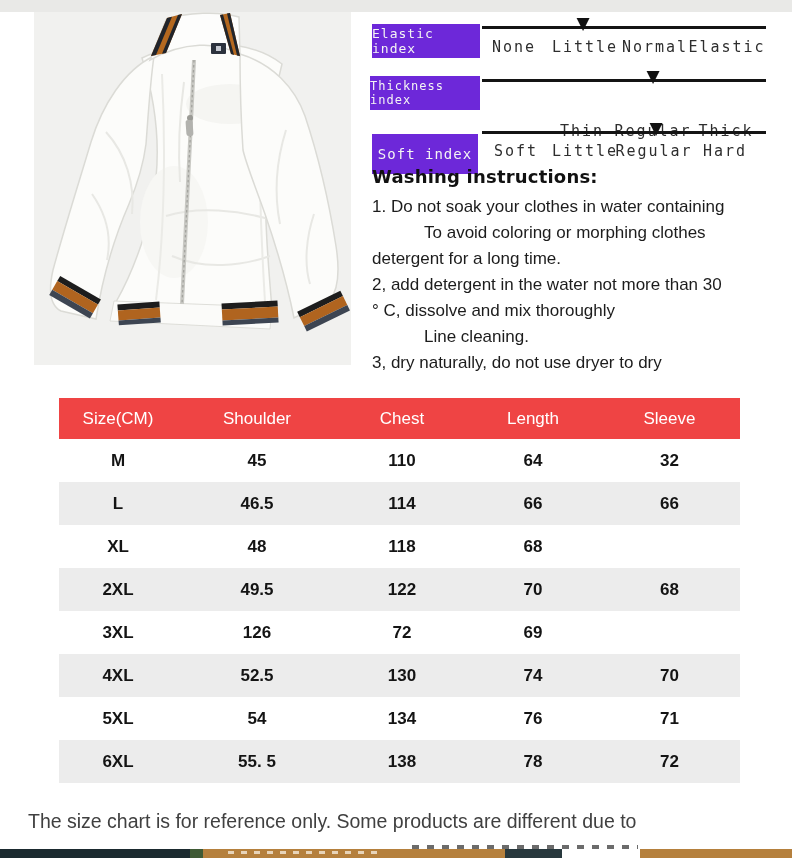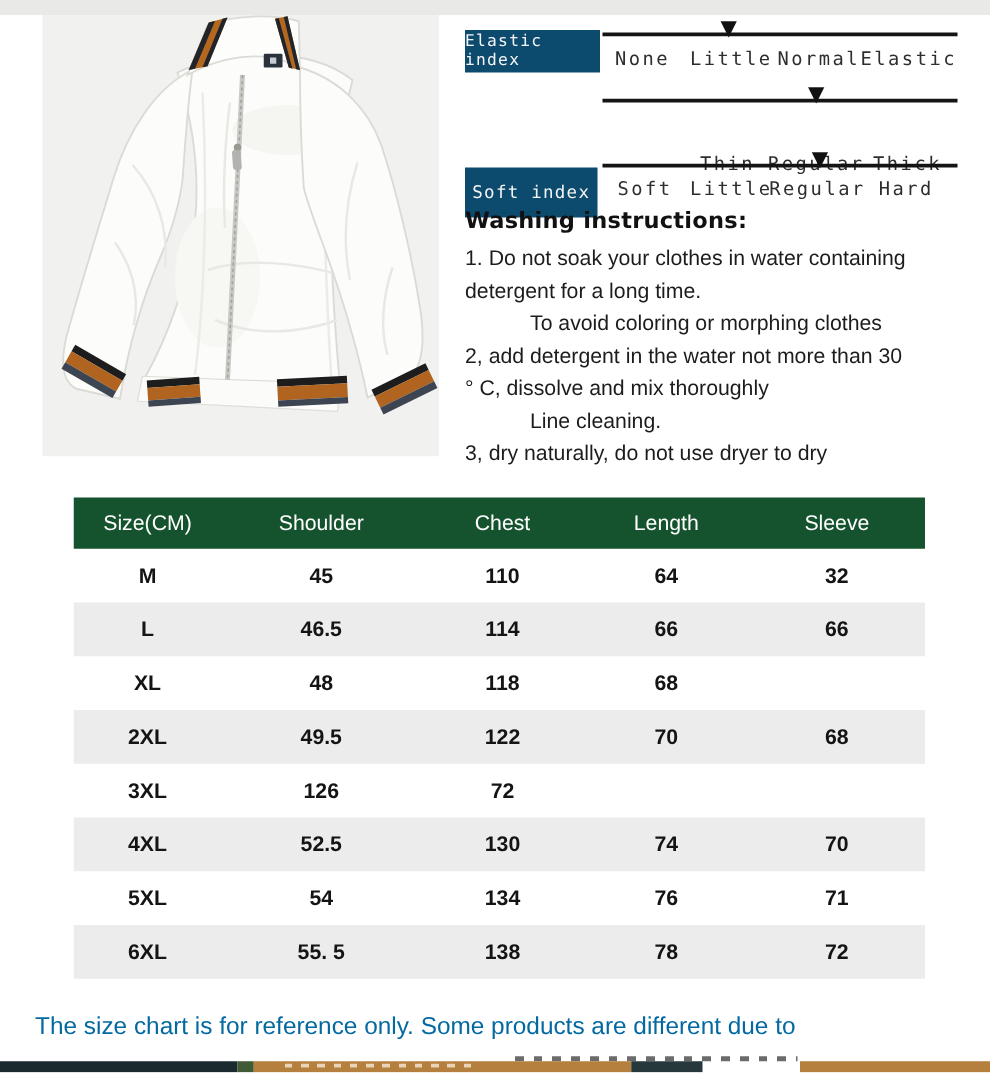--- a/index.html
+++ b/index.html
@@ -5,21 +5,21 @@
   html,body{margin:0;padding:0;background:#ffffff;}
   .canvas{position:relative;width:792px;height:858px;background:#ffffff;overflow:hidden;
           font-family:"Liberation Sans",sans-serif;}
   .top-strip{position:absolute;left:0;top:0;width:792px;height:12px;background:#e9e9e7;}
 
   
   .photo{position:absolute;left:34px;top:12px;width:317px;height:353px;background:#f1f1ef;}
   .photo svg{display:block;}
 
   
-  .scale-label{position:absolute;background:#0c4a6e;color:#f4f4f4;
+  .scale-label{position:absolute;background:#6d28d9;color:#f4f4f4;
     font-family:"DejaVu Sans Mono",monospace;display:flex;align-items:center;justify-content:center;
     letter-spacing:1px;}
   .sl1{left:372px;top:24px;width:108px;height:34px;font-size:13px;}
   .sl2{left:370px;top:76px;width:110px;height:34px;font-size:12px;}
   .sl3{left:372px;top:134px;width:106px;height:40px;font-size:14px;}
   .scale-line{position:absolute;left:482px;width:284px;height:3px;background:#141414;}
   .ln1{top:26px;} .ln2{top:79px;} .ln3{top:131px;}
   .scale-opt{position:absolute;font-family:"DejaVu Sans Mono",monospace;font-size:15px;
     letter-spacing:2px;color:#2e2e2e;white-space:nowrap;transform:translateX(-50%);}
   .r1{top:38px;} .r2{top:90px;margin-top:32px;} .r3{top:142px;}
@@ -28,30 +28,30 @@
   .mk1{left:583px;top:15px;} .mk2{left:653px;top:68px;} .mk3{left:656px;top:120px;}
 
   
   .washing{position:absolute;left:372px;top:166px;width:416px;color:#1c1c1c;}
   .wash-title{font-family:"DejaVu Sans",sans-serif;font-weight:bold;font-size:18px;color:#111;
     margin-bottom:7px;letter-spacing:.2px;}
   .wash-line{font-size:17px;line-height:26px;}
   .wash-line.indent{padding-left:52px;}
 
   
-  .thead{position:absolute;left:59px;top:398px;width:681px;height:41px;background:#14532d;
+  .thead{position:absolute;left:59px;top:398px;width:681px;height:41px;background:#ef4444;
     display:grid;grid-template-columns:118px 160px 130px 132px 141px;align-items:center;}
   .thead span{text-align:center;color:#ffffff;font-size:17px;}
   .tbody{position:absolute;left:59px;top:439px;width:681px;}
   .trow{display:grid;grid-template-columns:118px 160px 130px 132px 141px;height:43px;align-items:center;}
   .trow:nth-child(even){background:#ececec;}
   .trow span{text-align:center;font-size:17px;font-weight:600;color:#141414;}
 
   
-  .footnote{position:absolute;left:28px;top:810px;width:760px;color:#0369a1;
+  .footnote{position:absolute;left:28px;top:810px;width:760px;color:#404040;
     font-size:19.5px;line-height:22px;white-space:nowrap;}
 
   
   .cut-seg{position:absolute;height:9px;top:849px;}
   .cs1{left:0;width:190px;background:#1b2a2f;}
   .cs2{left:190px;width:13px;background:#3f5a35;}
   .cs3{left:203px;width:302px;background:#b5803d;}
   .cs4{left:505px;width:57px;background:#27383d;}
   .cs5{left:640px;width:152px;background:#b5803d;}
   .glyph-remnants{position:absolute;left:412px;top:845px;width:226px;height:4px;opacity:.75;
@@ -135,39 +135,40 @@
   </div>
 
   <div class="scale-label sl1">Elastic index</div>
   <div class="scale-line ln1"></div>
   <div class="marker mk1">▼</div>
   <span class="scale-opt r1" style="left:514px">None</span>
   <span class="scale-opt r1" style="left:585px">Little</span>
   <span class="scale-opt r1" style="left:655px">Normal</span>
   <span class="scale-opt r1" style="left:727px">Elastic</span>
 
+  <div class="scale-label sl2">Thickness index</div>
   <div class="scale-line ln2"></div>
   <div class="marker mk2">▼</div>
   <span class="scale-opt r2" style="left:582px">Thin</span>
   <span class="scale-opt r2" style="left:653px">Regular</span>
   <span class="scale-opt r2" style="left:726px">Thick</span>
 
   <div class="scale-label sl3">Soft index</div>
   <div class="scale-line ln3"></div>
   <div class="marker mk3">▼</div>
   <span class="scale-opt r3" style="left:516px">Soft</span>
   <span class="scale-opt r3" style="left:585px">Little</span>
   <span class="scale-opt r3" style="left:654px">Regular</span>
   <span class="scale-opt r3" style="left:725px">Hard</span>
 
   <div class="washing">
     <div class="wash-title">Washing instructions:</div>
     <div class="wash-line">1. Do not soak your clothes in water containing</div>
+    <div class="wash-line indent">To avoid coloring or morphing clothes</div>
     <div class="wash-line">detergent for a long time.</div>
-    <div class="wash-line indent">To avoid coloring or morphing clothes</div>
     <div class="wash-line">2, add detergent in the water not more than 30</div>
     <div class="wash-line">° C, dissolve and mix thoroughly</div>
     <div class="wash-line indent">Line cleaning.</div>
     <div class="wash-line">3, dry naturally, do not use dryer to dry</div>
   </div>
 
   <div class="thead">
     <span>Size(CM)</span>
     <span>Shoulder</span>
     <span>Chest</span>
@@ -199,20 +200,21 @@
         <span>2XL</span>
         <span>49.5</span>
         <span>122</span>
         <span>70</span>
         <span>68</span>
       </div>
       <div class="trow">
         <span>3XL</span>
         <span>126</span>
         <span>72</span>
+        <span>69</span>
       </div>
       <div class="trow">
         <span>4XL</span>
         <span>52.5</span>
         <span>130</span>
         <span>74</span>
         <span>70</span>
       </div>
       <div class="trow">
         <span>5XL</span>

